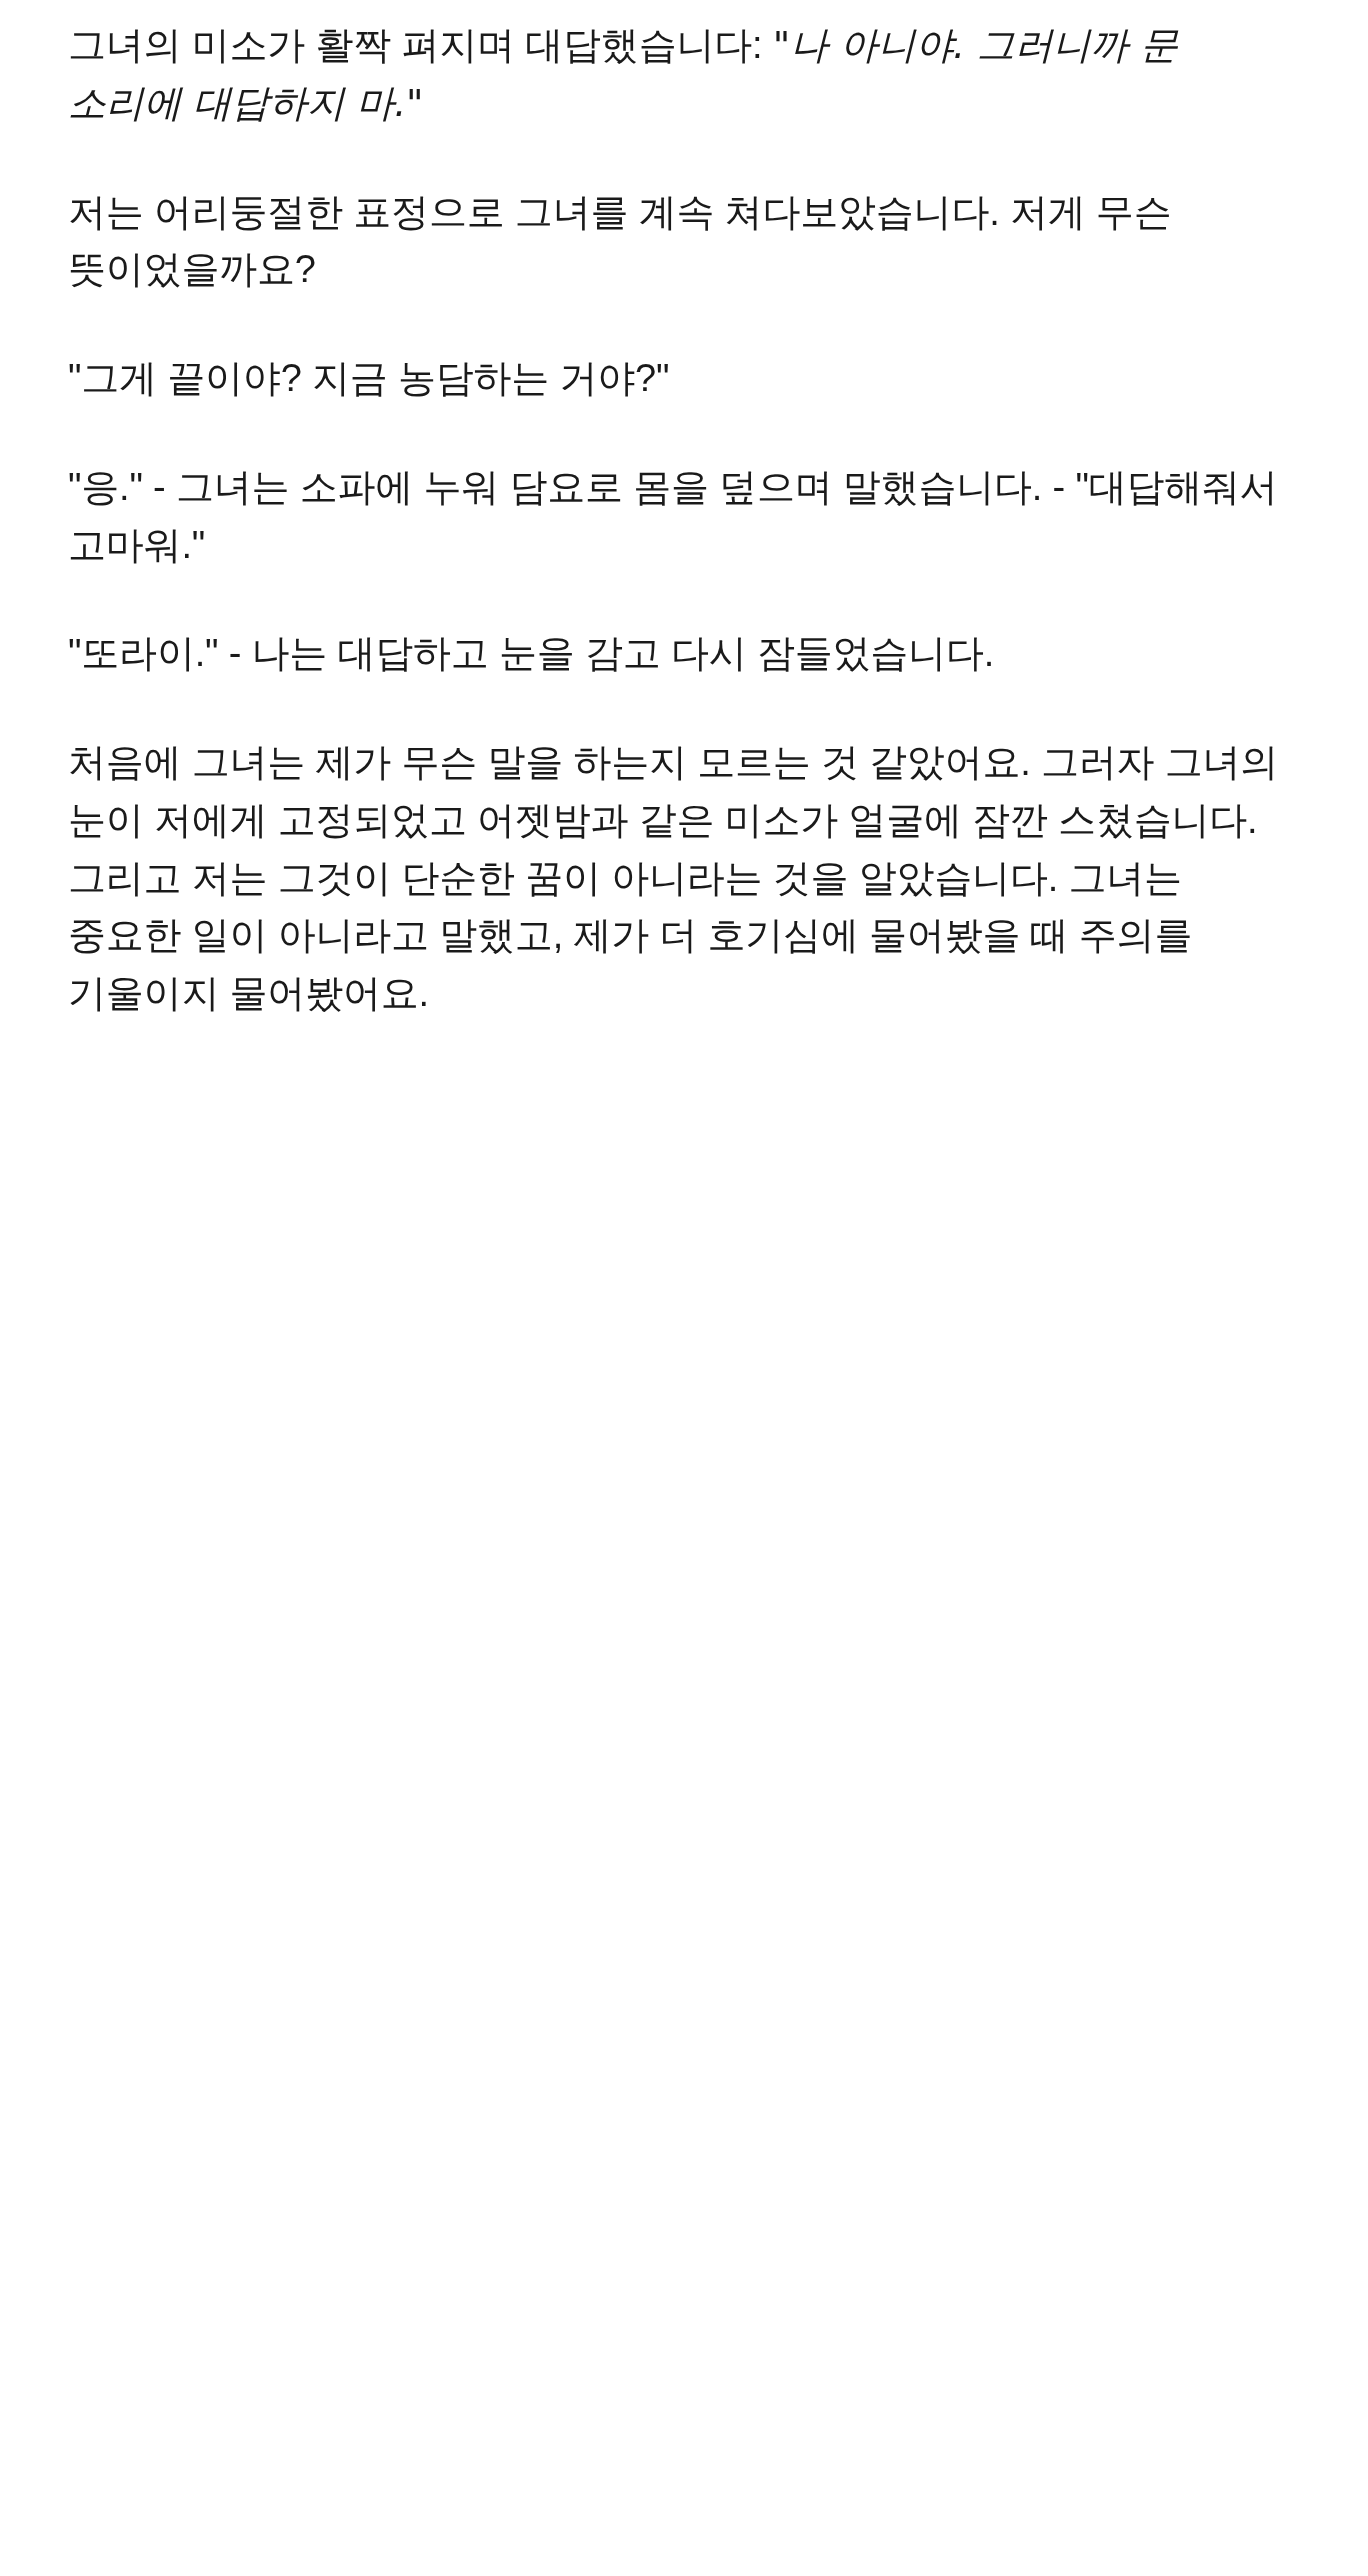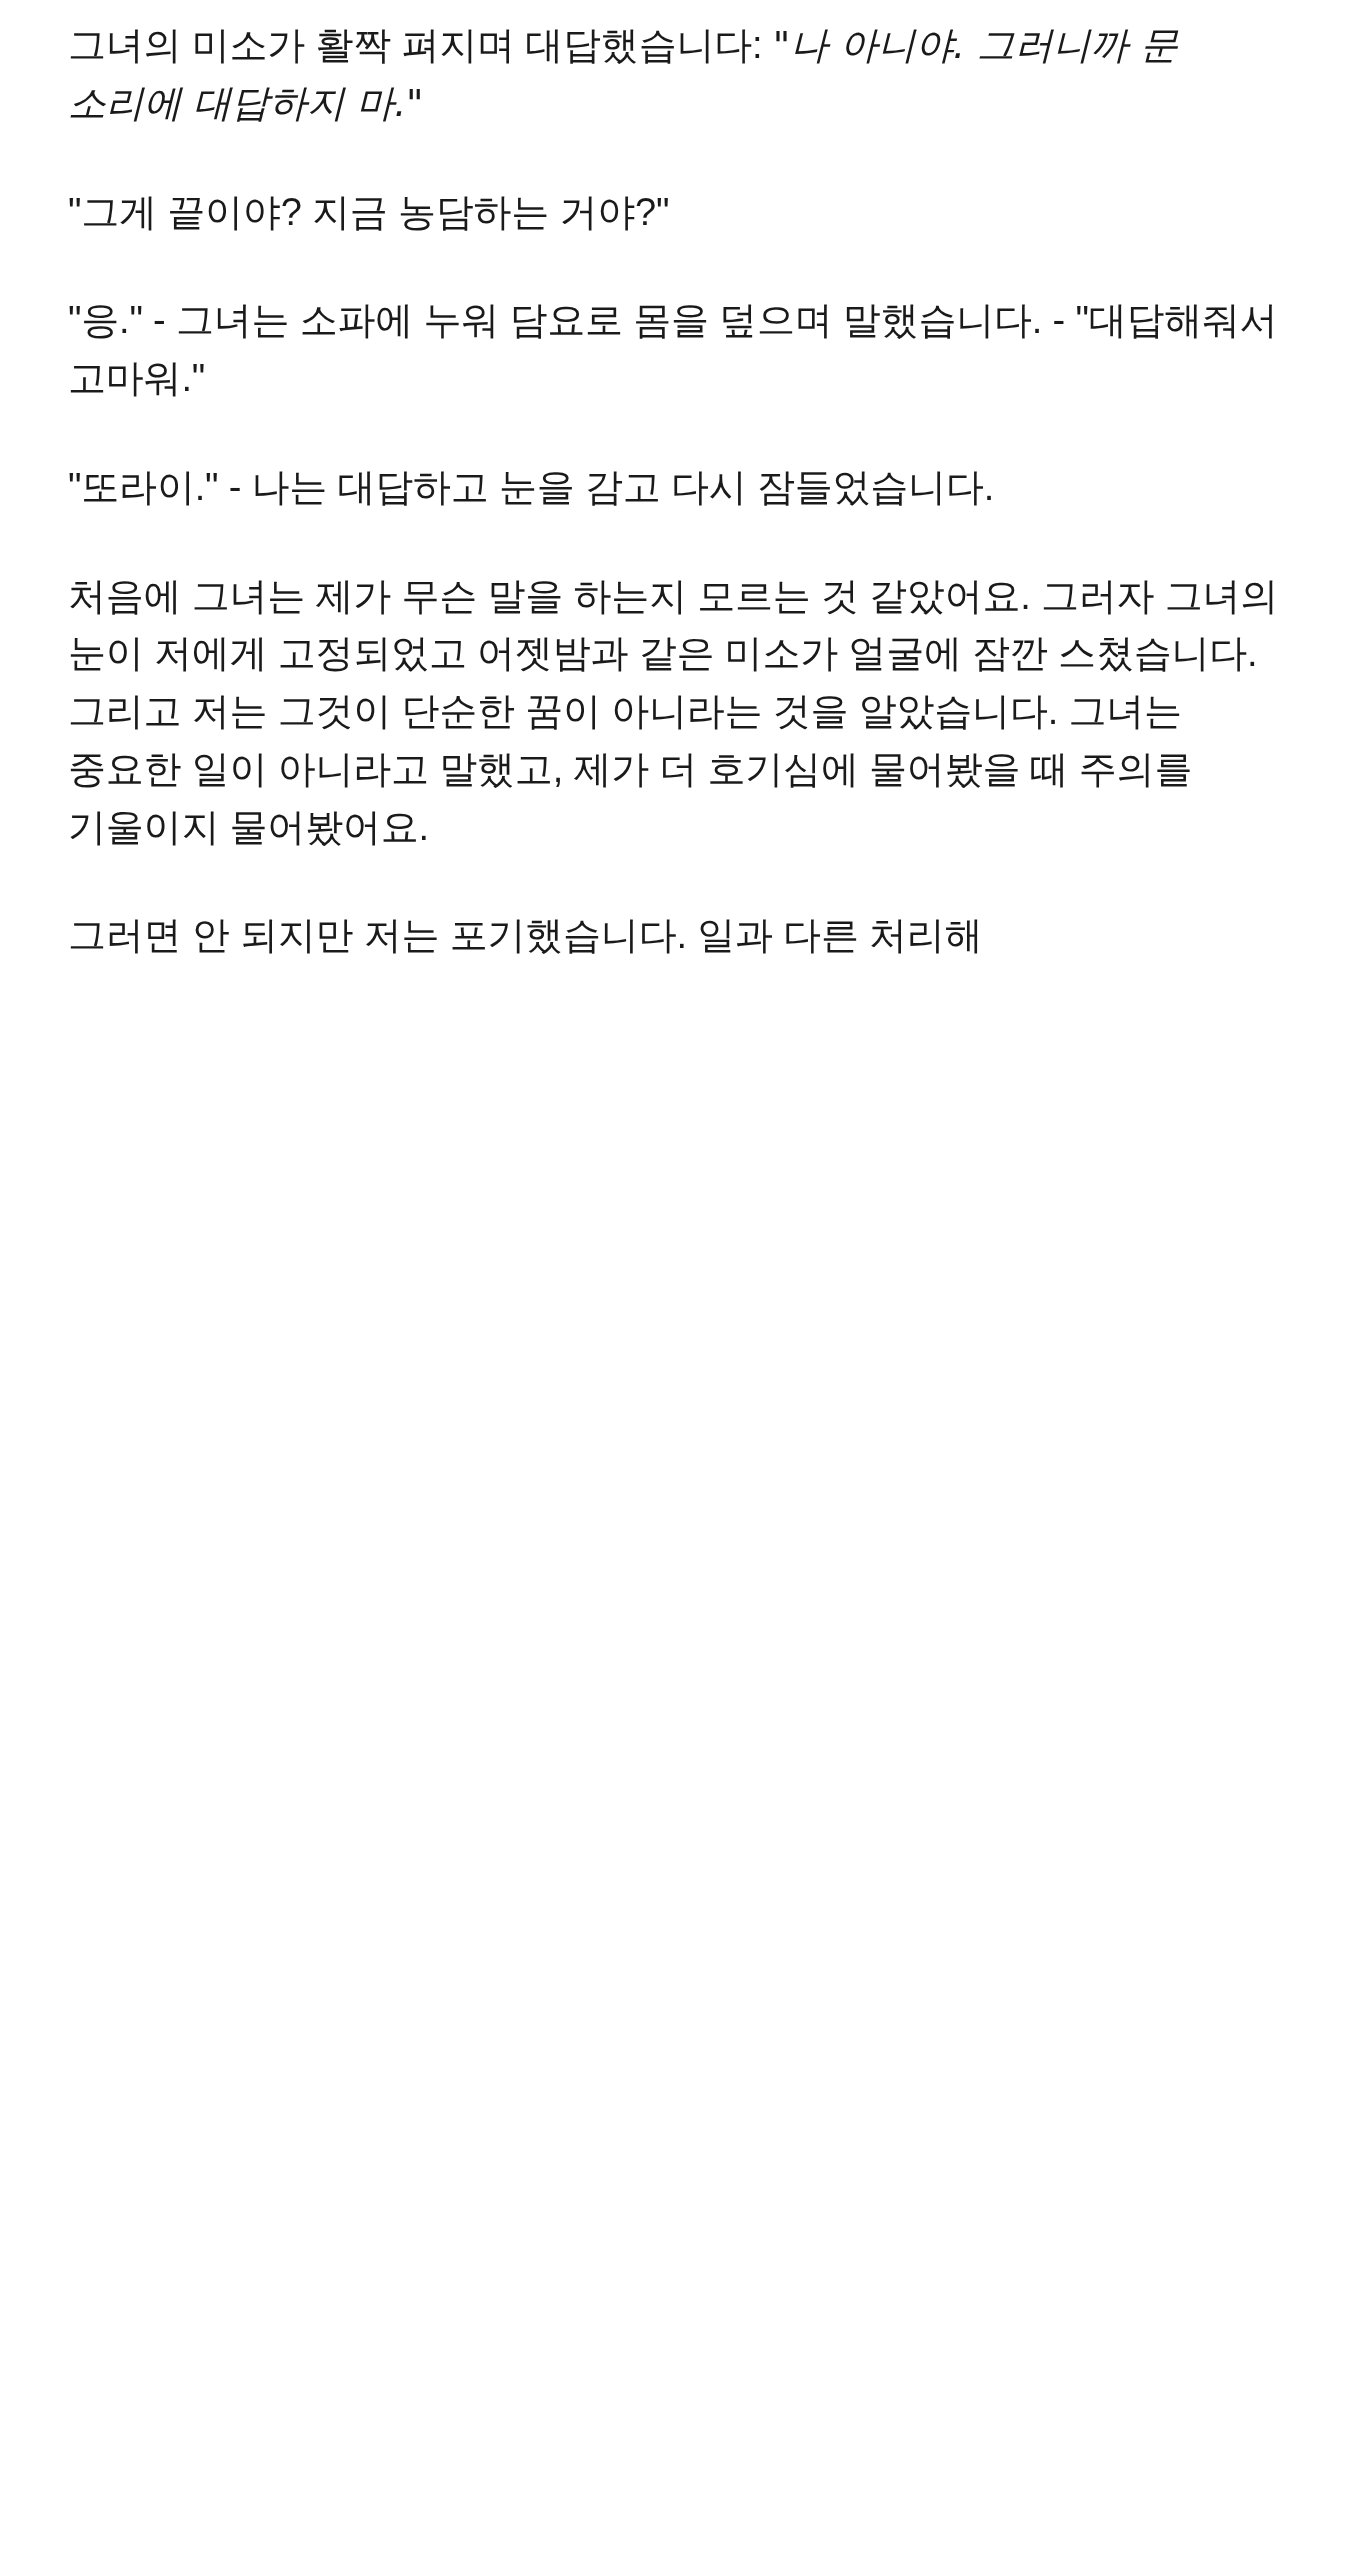--- a/index.html
+++ b/index.html
@@ -34,26 +34,26 @@
     font-family: "DejaVu Sans", "Liberation Sans", sans-serif;
   }
 </style>
 </head>
 <body>
 
 <div class="page">
 
   <p class="para"><span>그녀의 미소가 활짝 펴지며 대답했습니다: </span><span class="quote-italic">"나 아니야. 그러니까 문 소리에 대답하지 마."</span></p>
 
+  <p class="para">저는 어리둥절한 표정으로 그녀를 계속 쳐다보았습니다. 저게 무슨 뜻이었을까요?</p>
 
   <p class="para">"그게 끝이야? 지금 농담하는 거야?"</p>
 
   <p class="para">"응." - 그녀는 소파에 누워 담요로 몸을 덮으며 말했습니다. - "대답해줘서 고마워."</p>
 
   <p class="para">"또라이." - 나는 대답하고 눈을 감고 다시 잠들었습니다.</p>
 
 
   <p class="para">처음에 그녀는 제가 무슨 말을 하는지 모르는 것 같았어요. 그러자 그녀의 눈이 저에게 고정되었고 어젯밤과 같은 미소가 얼굴에 잠깐 스쳤습니다. 그리고 저는 그것이 단순한 꿈이 아니라는 것을 알았습니다. 그녀는 중요한 일이 아니라고 말했고, 제가 더 호기심에 물어봤을 때 주의를 기울이지 물어봤어요.</p>
 
-  <p class="para">그러면 안 되지만 저는 포기했습니다. 일과 다른 처리해</p>
 
 </div>
 
 
 </body></html>

